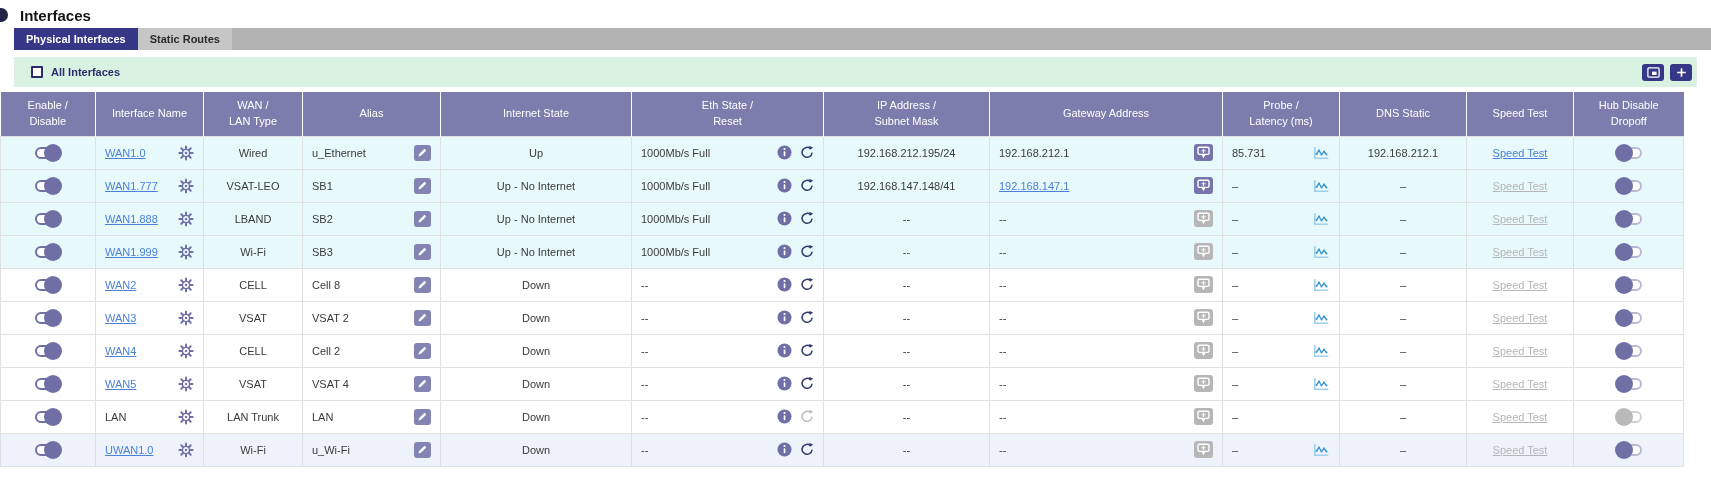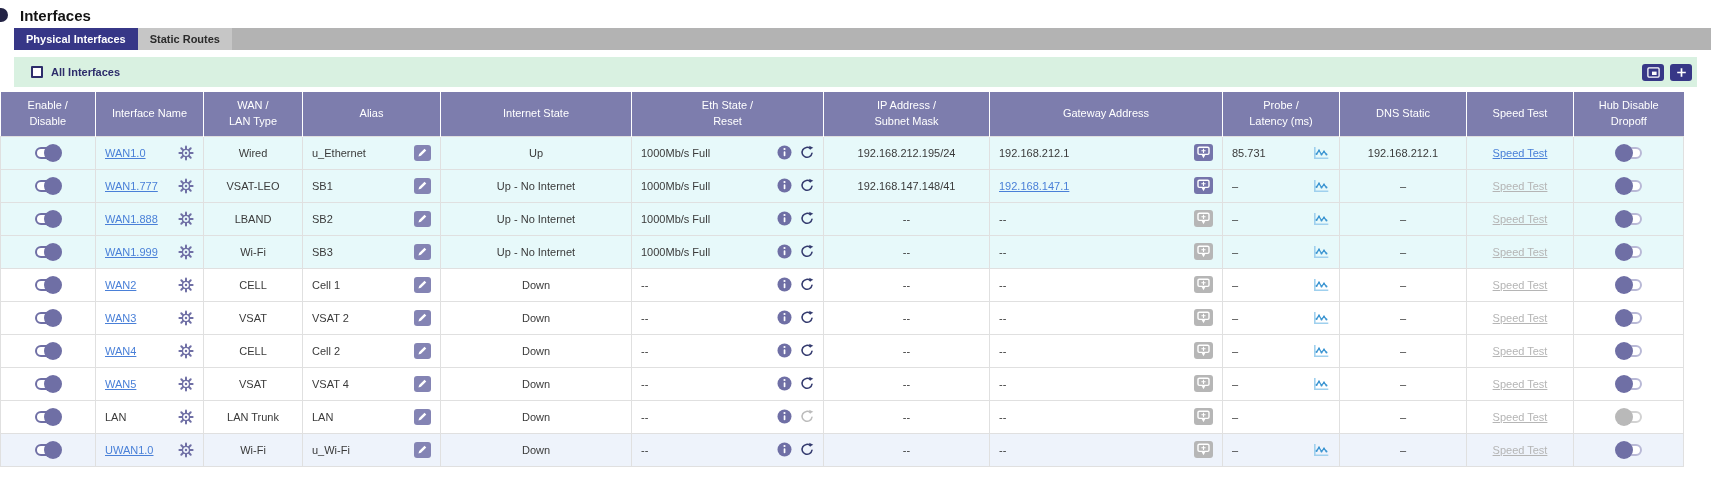--- a/index.html
+++ b/index.html
@@ -525,21 +525,21 @@
                   <line x1="8.0" y1="4.1" x2="8.0" y2="1.4"></line>
                   <line x1="10.8" y1="5.2" x2="12.7" y2="3.3"></line>
                 </g>
               </svg>
             </span>
           </div>
         </td>
         <td class="c-center"><span>CELL</span></td>
         <td>
           <div class="cellflex">
-            <span>Cell 1</span>
+            <span>Cell 8</span>
             <span class="icon-sq">
               <span>
                 <svg width="11" height="11" viewBox="0 0 12 12" style="display:block">
                   <path d="M1.6 10.4l0.8-2.7 5.8-5.8 1.9 1.9-5.8 5.8z" fill="#fff"></path>
                 </svg>
               </span>
             </span>
           </div>
         </td>
         <td class="c-center"><span>Down</span></td>

